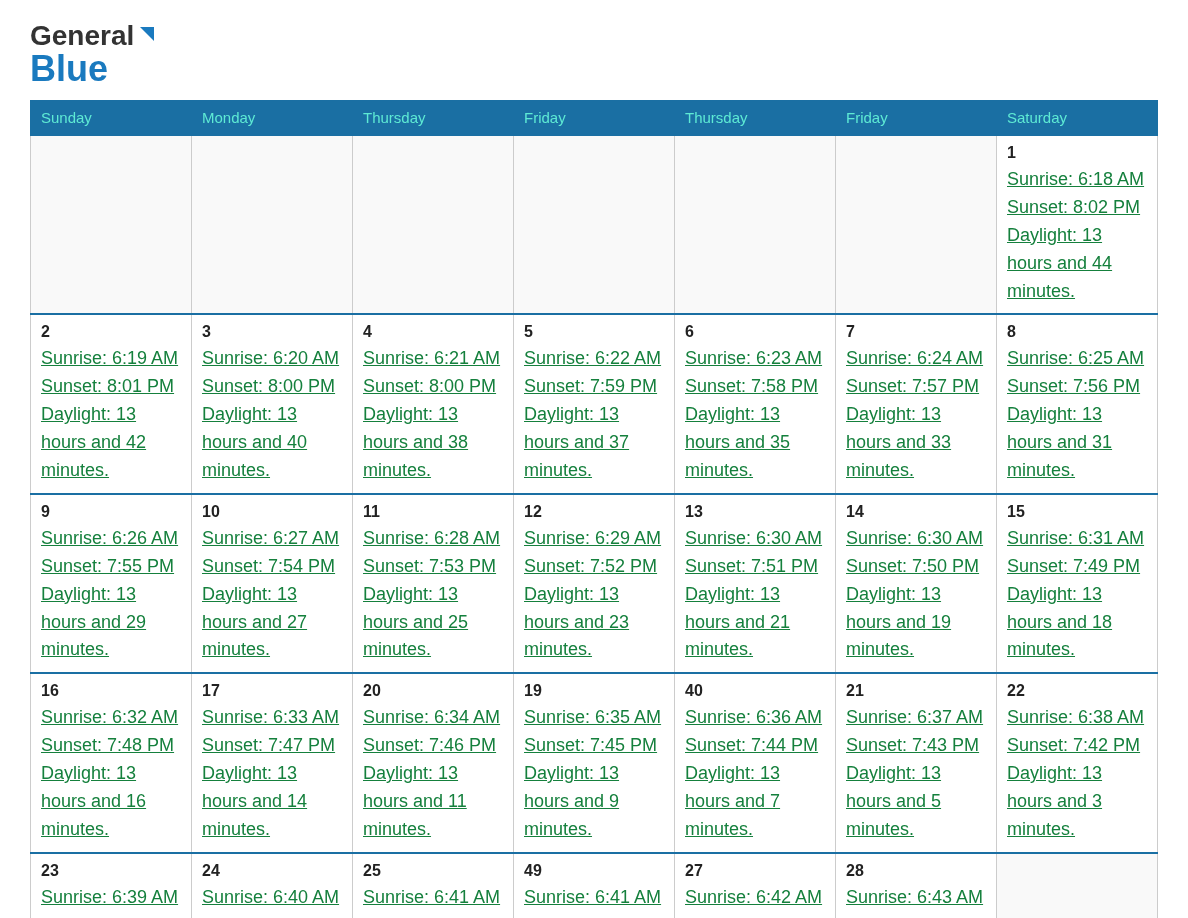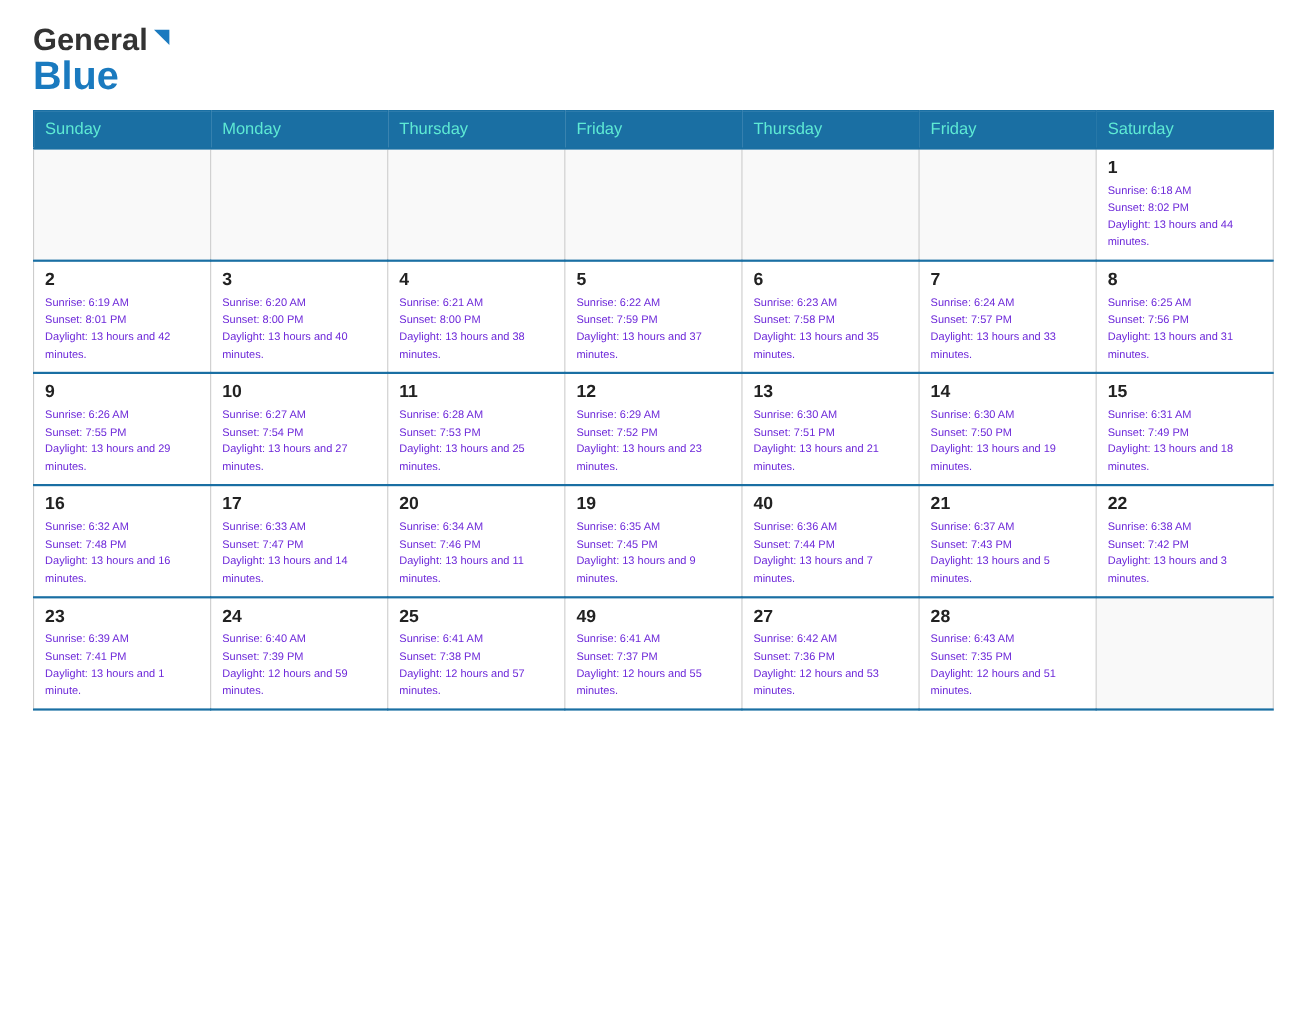--- a/index.html
+++ b/index.html
@@ -67,23 +67,24 @@
       background: #f9f9f9;
     }
     .day-number {
       font-size: 16px;
       font-weight: bold;
       color: #222;
       display: block;
       margin-bottom: 4px;
     }
     .day-info {
-      font-size: 10px;
-      color: #6d28d9;
+      font-size: 18px;
+      color: #15803d;
       line-height: 1.55;
+      text-decoration: underline;
     }
     .calendar tr {
       border-bottom: 2px solid #1a6fa3;
     }
   </style>
 </head>
 <body>
 
 <div class="header">
   <div class="logo">

